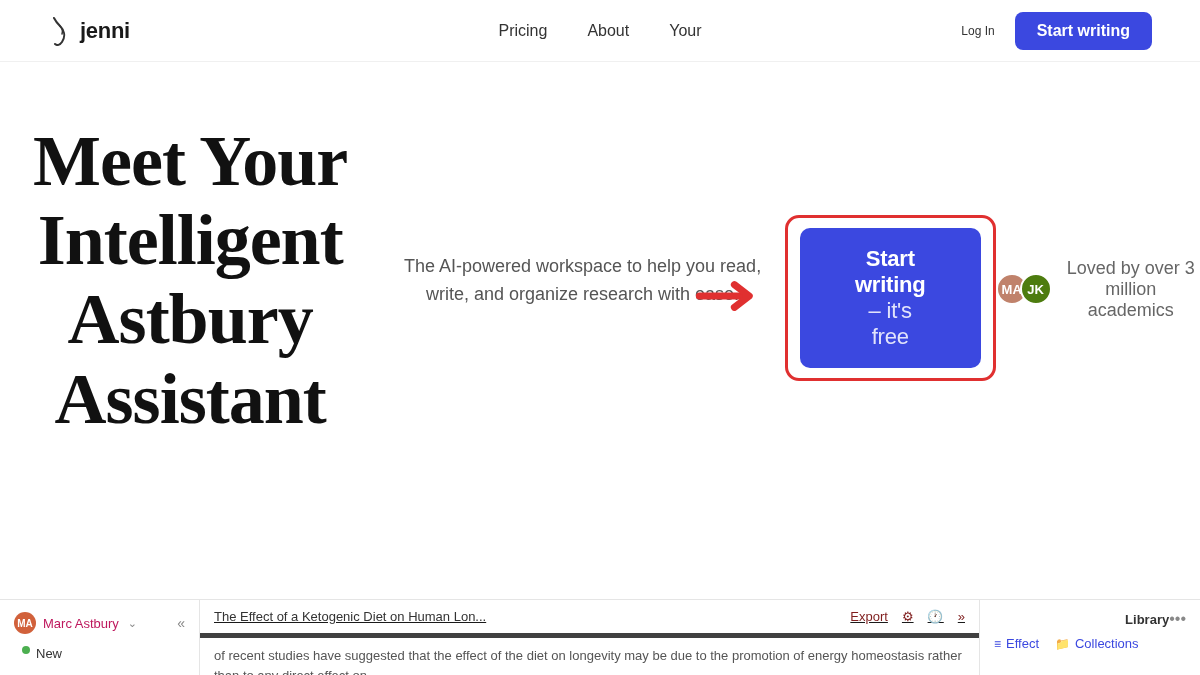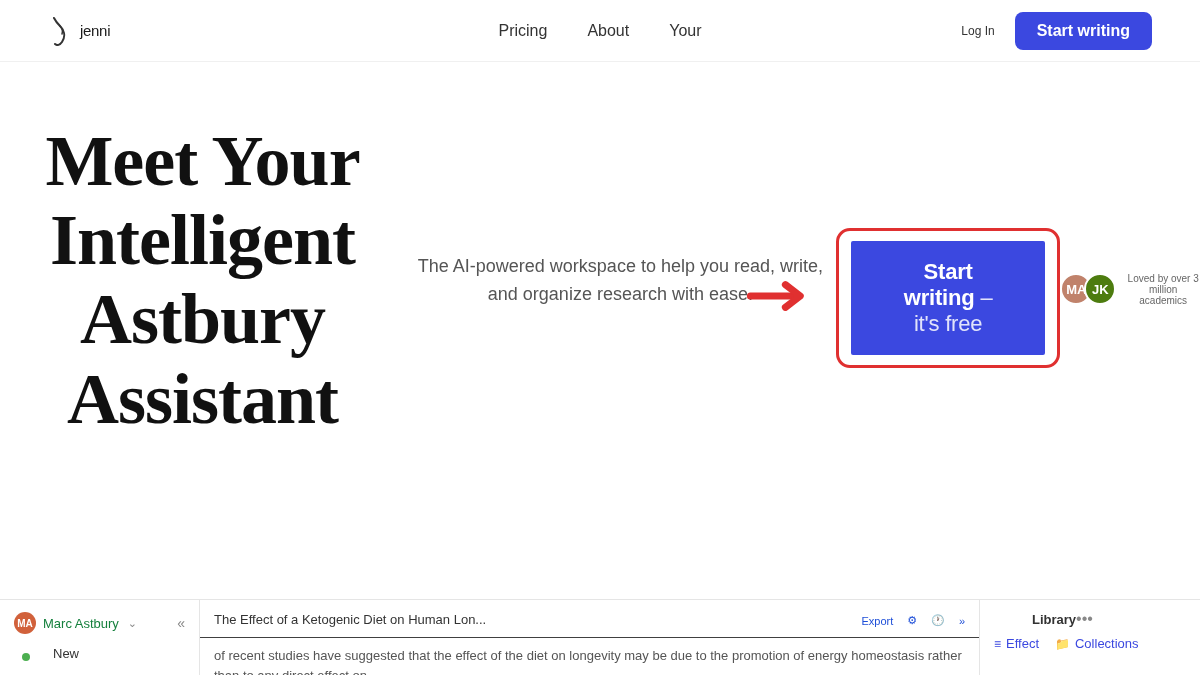--- a/index.html
+++ b/index.html
@@ -29,22 +29,22 @@
       gap: 8px;
       cursor: pointer;
     }
 
     .logo-icon {
       width: 24px;
       height: 30px;
     }
 
     .logo-text {
-      font-size: 15px;
-      font-weight: 400;
+      font-size: 22px;
+      font-weight: 700;
       color: #1a1a1a;
       letter-spacing: -0.3px;
     }
 
     .nav-links {
       display: flex;
       gap: 40px;
       position: absolute;
       left: 50%;
       transform: translateX(-50%);
@@ -134,21 +134,21 @@
     .cta-box {
       border: 3px solid #e03030;
       border-radius: 14px;
       padding: 10px 12px;
     }
 
     .start-writing-btn-main {
       background: #3b48e0;
       color: #fff;
       border: none;
-      border-radius: 2px;
+      border-radius: 10px;
       padding: 18px 52px;
       font-size: 22px;
       font-weight: 600;
       cursor: pointer;
       font-family: inherit;
       letter-spacing: -0.2px;
     }
 
     .btn-free-text {
       font-weight: 400;
@@ -179,21 +179,21 @@
       align-items: center;
       justify-content: center;
       font-size: 13px;
       font-weight: 600;
       color: #fff;
     }
 
     .avatar-circle:first-child { margin-left: 0; }
 
     .loved-text {
-      font-size: 10px;
+      font-size: 18px;
       color: #666;
     }
 
     
     .bottom-preview {
       position: absolute;
       bottom: 0;
       left: 0;
       right: 0;
       height: 76px;
@@ -226,40 +226,40 @@
       align-items: center;
       justify-content: center;
       color: #fff;
       font-size: 10px;
       font-weight: 600;
     }
 
     .user-name {
       font-size: 13px;
       font-weight: 500;
-      color: #15803d;
+      color: #be185d;
     }
 
     .chevron-icon {
       font-size: 11px;
       color: #888;
       margin-left: 2px;
     }
 
     .collapse-icon {
       margin-left: auto;
       font-size: 14px;
       color: #888;
       cursor: pointer;
     }
 
     .new-badge {
       display: flex;
-      align-items: flex-end;
-      gap: 23px;
+      align-items: flex-start;
+      gap: 6px;
       padding: 2px 8px;
     }
 
     .new-dot {
       width: 8px;
       height: 8px;
       border-radius: 50%;
       background: #4CAF50;
     }
 
@@ -269,42 +269,43 @@
     }
 
     .preview-main {
       flex: 1;
       background: #fff;
       border-right: 1px solid #e5e5e5;
     }
 
     .preview-toolbar {
       display: flex;
-      align-items: flex-end;
+      align-items: center;
       justify-content: space-between;
       padding: 10px 14px;
-      border-bottom: 1px solid #404040;
+      border-bottom: 5px solid #404040;
       height: 38px;
+      text-decoration: underline;
     }
 
     .doc-title-preview {
       font-size: 13px;
       color: #333;
       font-weight: 400;
     }
 
     .toolbar-actions {
       display: flex;
       align-items: center;
       gap: 14px;
     }
 
     .toolbar-btn {
-      font-size: 11px;
-      color: #1d4ed8;
+      font-size: 13px;
+      color: #7f1d1d;
       cursor: pointer;
     }
 
     .preview-content {
       padding: 8px 14px;
     }
 
     .preview-text {
       font-size: 13px;
       color: #555;
@@ -313,21 +314,21 @@
 
     .preview-right {
       width: 220px;
       background: #fff;
       padding: 10px 14px;
     }
 
     .preview-right-header {
       display: flex;
       align-items: center;
-      justify-content: flex-start;
+      justify-content: flex-end;
       margin-bottom: 8px;
       margin-left: 38px;
     }
 
     .library-title {
       font-size: 13px;
       font-weight: 600;
       color: #333;
     }
 

